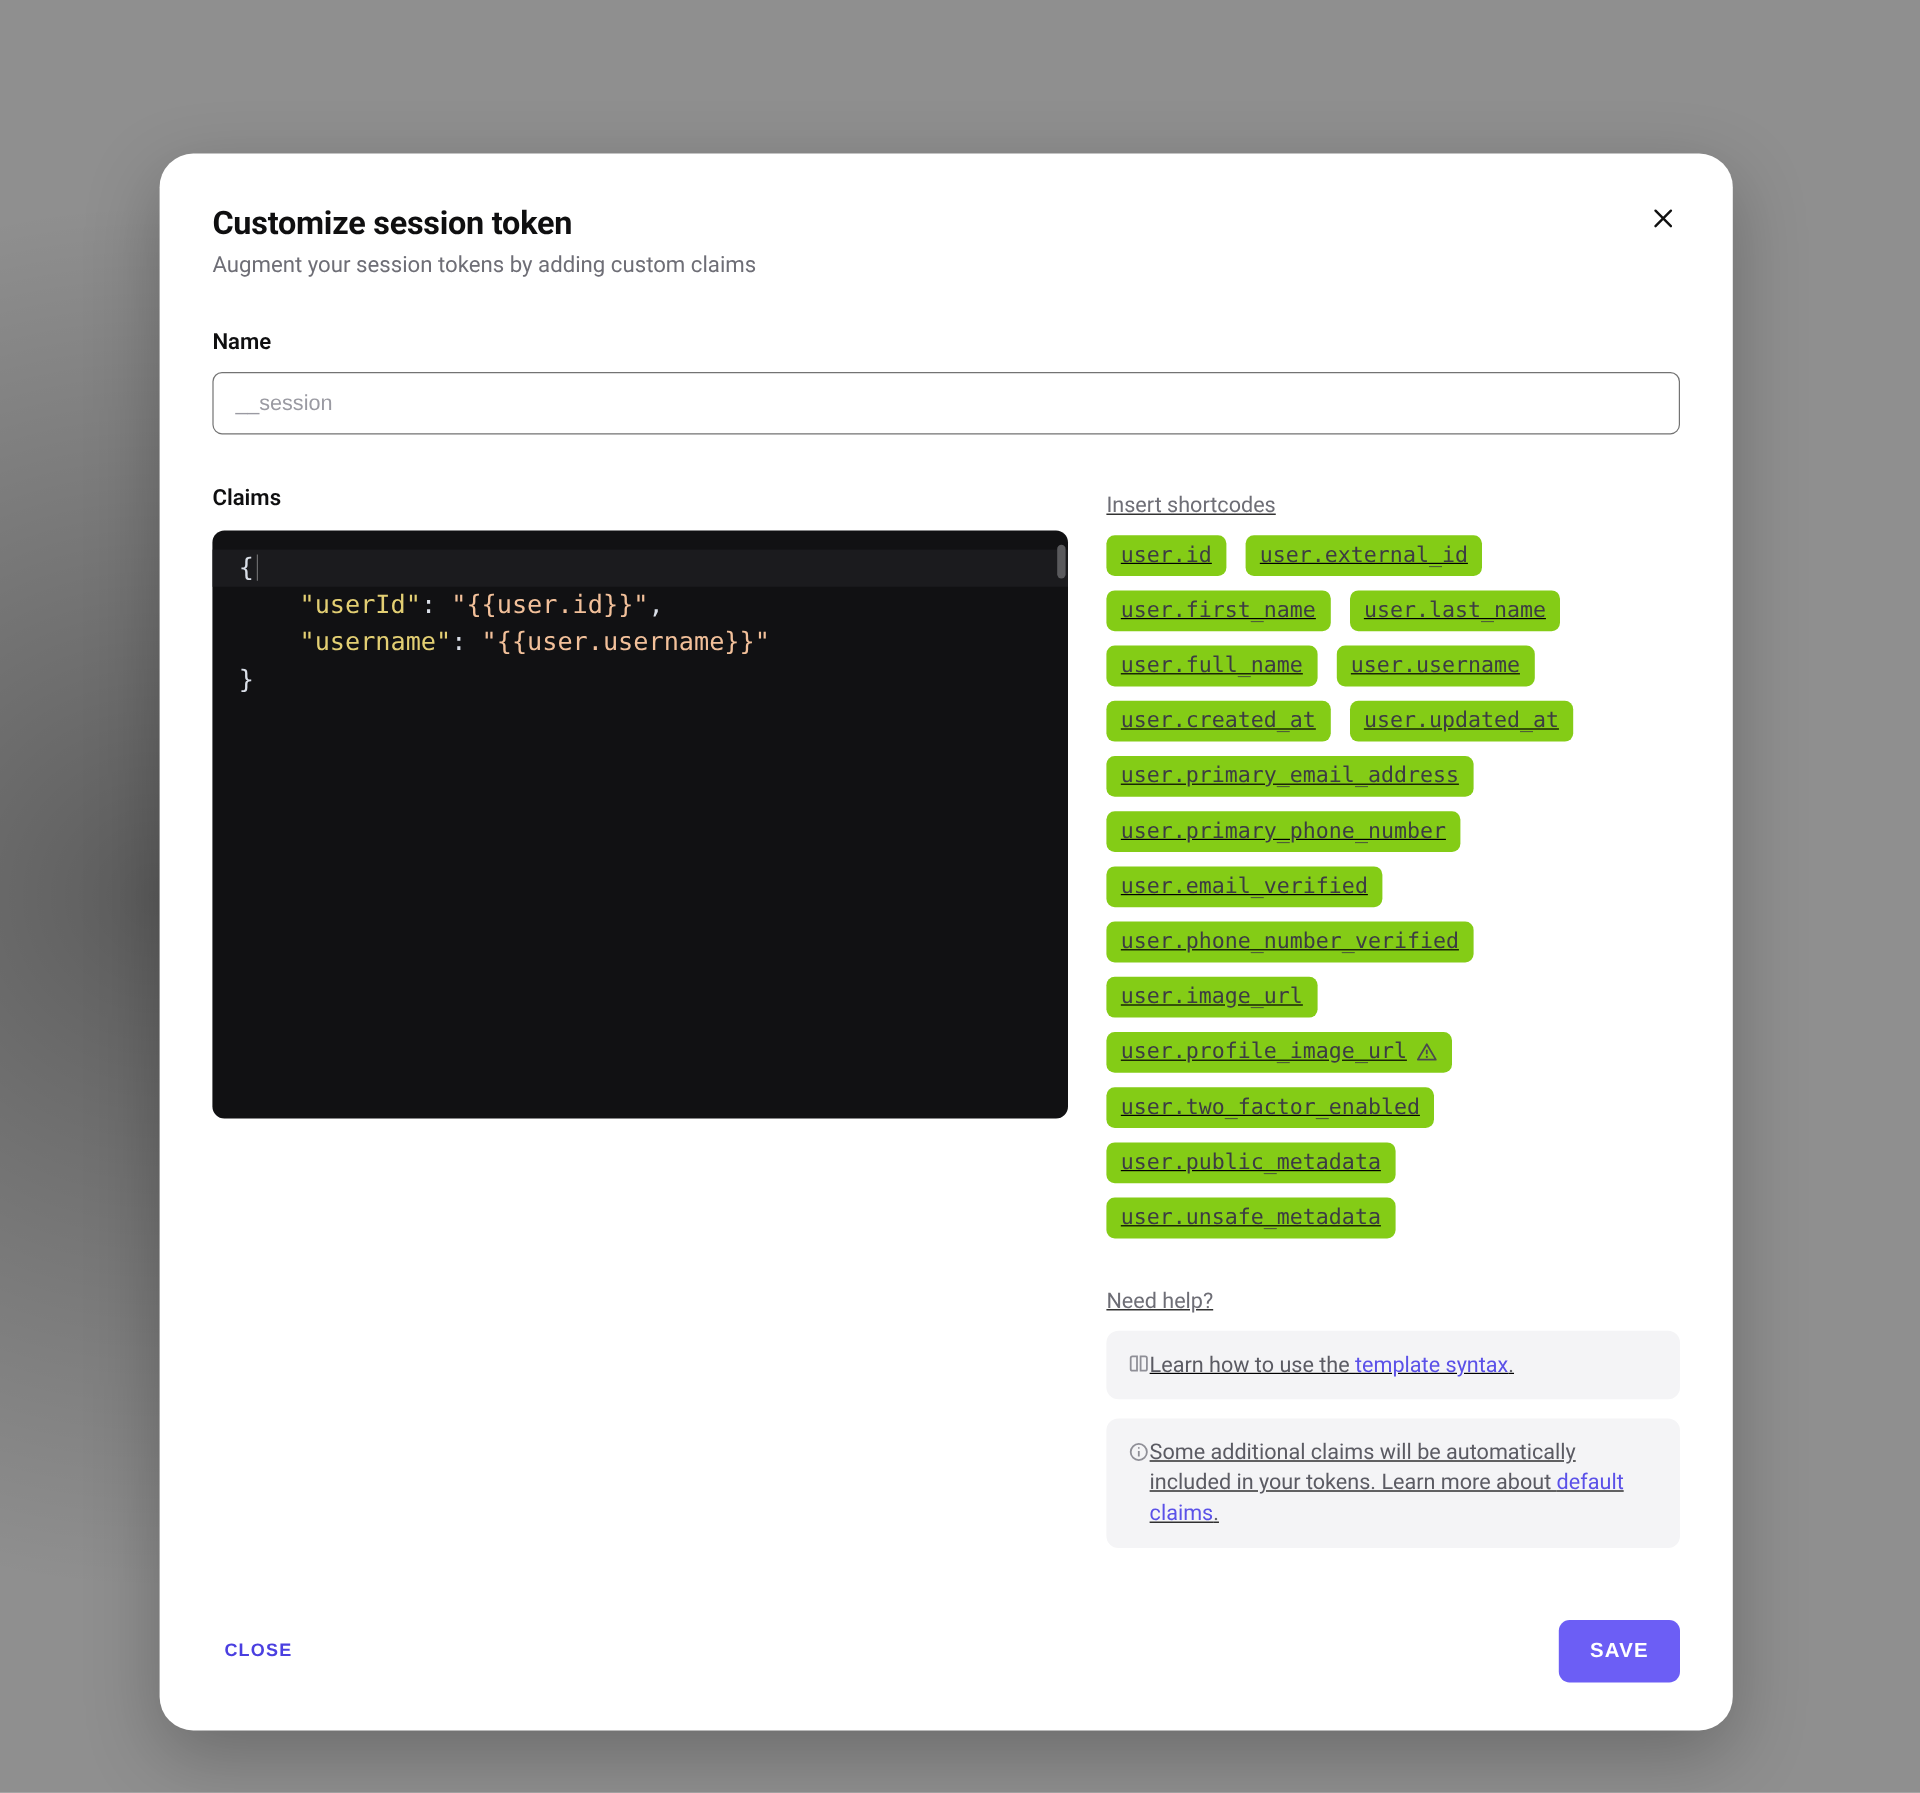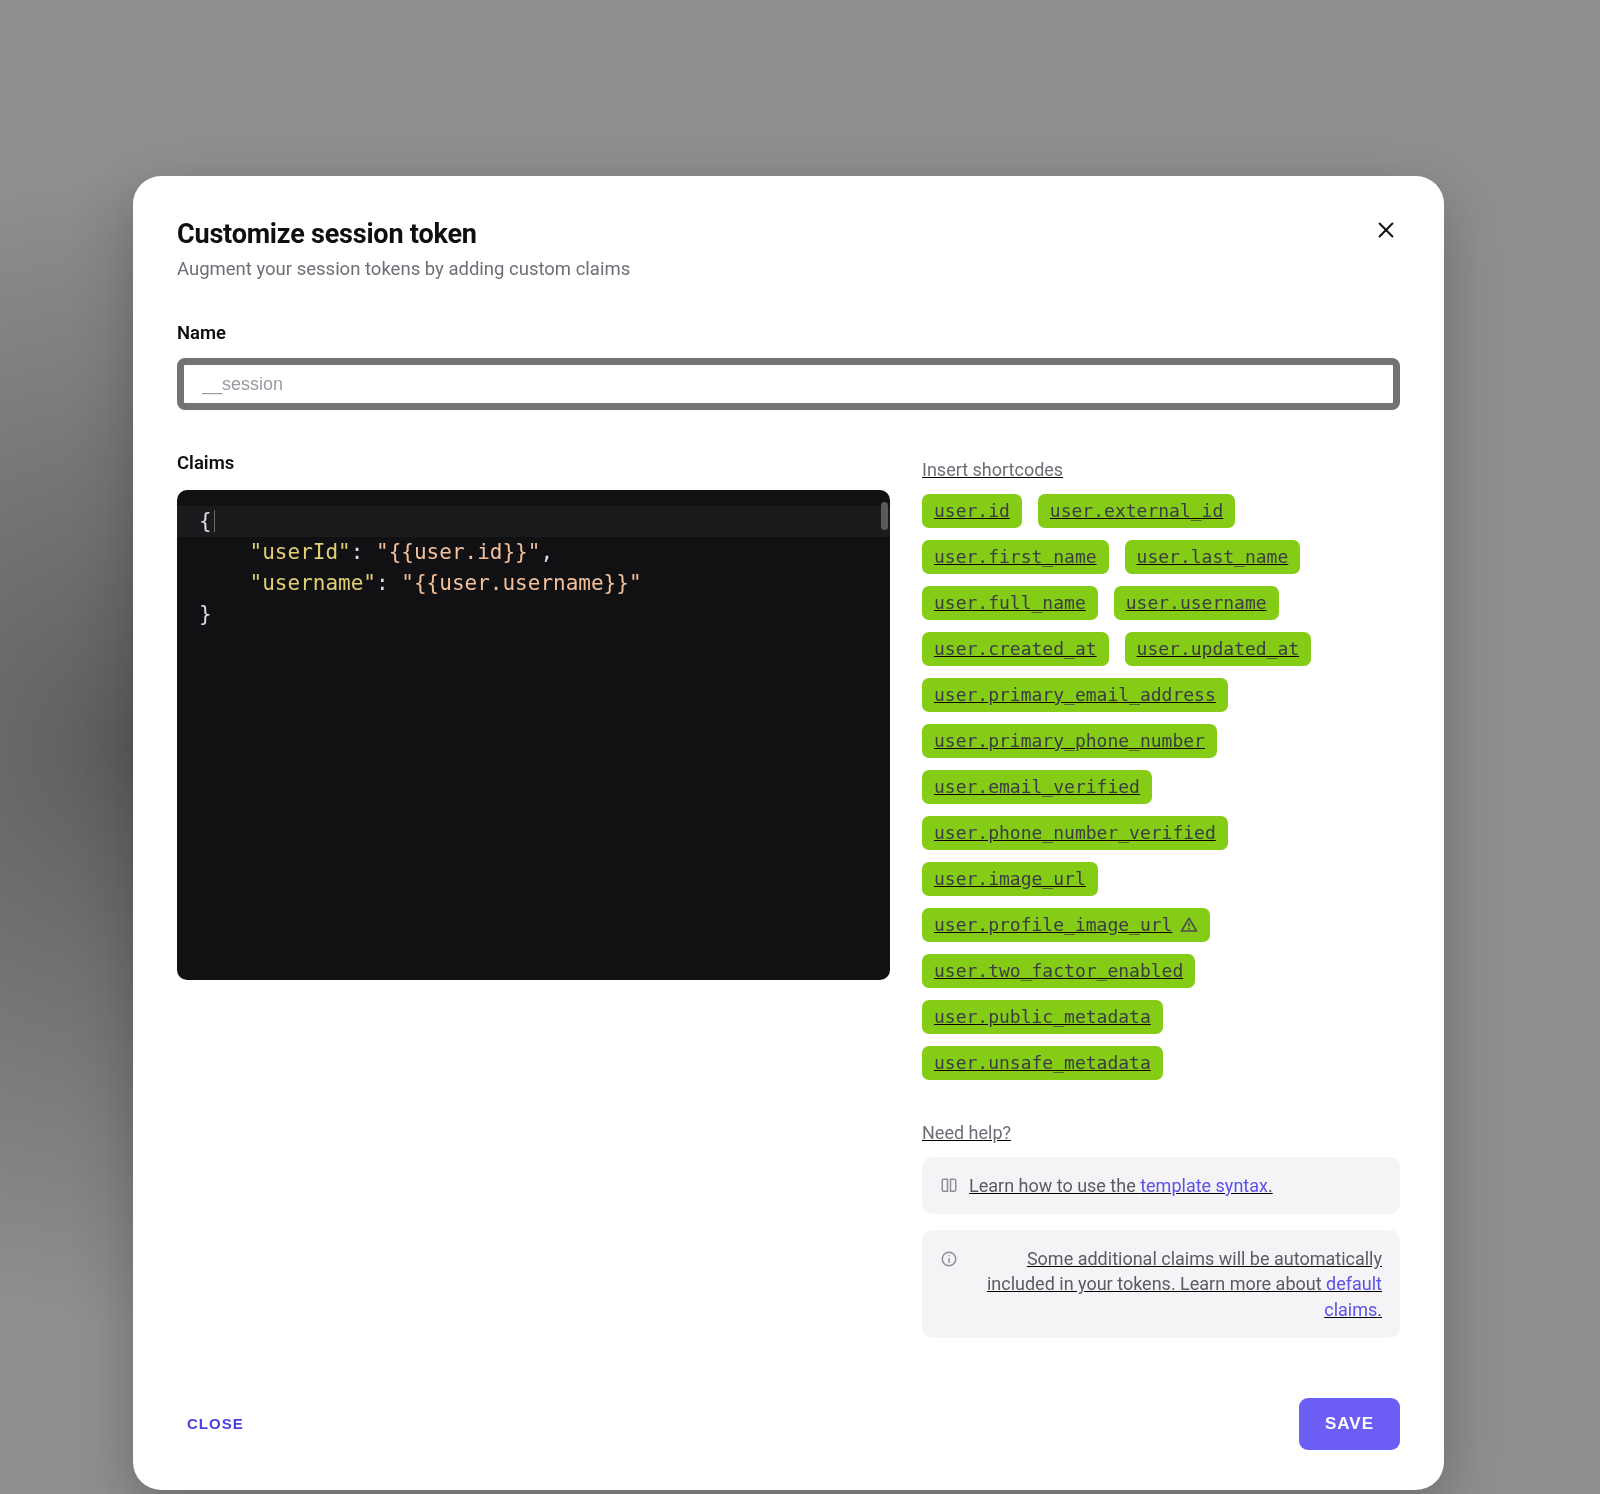--- a/index.html
+++ b/index.html
@@ -21,21 +21,20 @@
     position: absolute;
     left: 133px;
     top: 128px;
     width: 1311px;
     background: #ffffff;
     border-radius: 28px;
     box-shadow: 0 20px 60px rgba(0,0,0,0.25);
     padding: 42px 44px 40px 44px;
     display: flex;
     flex-direction: column;
-    margin-top: 48px;
   }
   .modal-header { position: relative; }
   .close-x {
     position: absolute;
     right: -2px;
     top: -4px;
     width: 32px;
     height: 32px;
     cursor: pointer;
     display: flex;
@@ -58,21 +57,21 @@
   .field-label {
     font-size: 18.5px;
     font-weight: 600;
     color: #0f0f10;
   }
   .name-section { margin-top: 42px; }
   .name-input {
     margin-top: 14px;
     width: 100%;
     height: 52px;
-    border: 7px solid #737373;
+    border: 1px solid #737373;
     border-radius: 8px;
     padding: 0 18px;
     font-size: 18px;
     color: #111;
     background: #fff;
   }
   .name-input::placeholder { color: #9a9aa2; }
   .claims-section { margin-top: 42px; display: flex; gap: 32px; align-items: flex-start; }
   .claims-left { flex: 0 0 713px; }
   .code-editor {
@@ -148,25 +147,24 @@
     margin-top: 42px;
     font-size: 18px;
     color: #6e6e76;
   }
   .help-box {
     margin-top: 14px;
     background: #f4f4f6;
     border-radius: 10px;
     padding: 16px 18px;
     display: flex;
-    gap: 11px;
+    gap: 0;
     font-size: 18px;
     color: #5b5b63;
     line-height: 1.4;
-    text-align: right;
   }
   .help-box + .help-box { margin-top: 16px; }
   .help-icon { width: 18px; height: 18px; flex: 0 0 18px; margin-top: 3px; color: #8f8f97; }
   .help-box a { color: #5b51e8; text-decoration: none; cursor: pointer; }
   .modal-footer {
     margin-top: 60px;
     display: flex;
     justify-content: space-between;
     align-items: center;
   }

